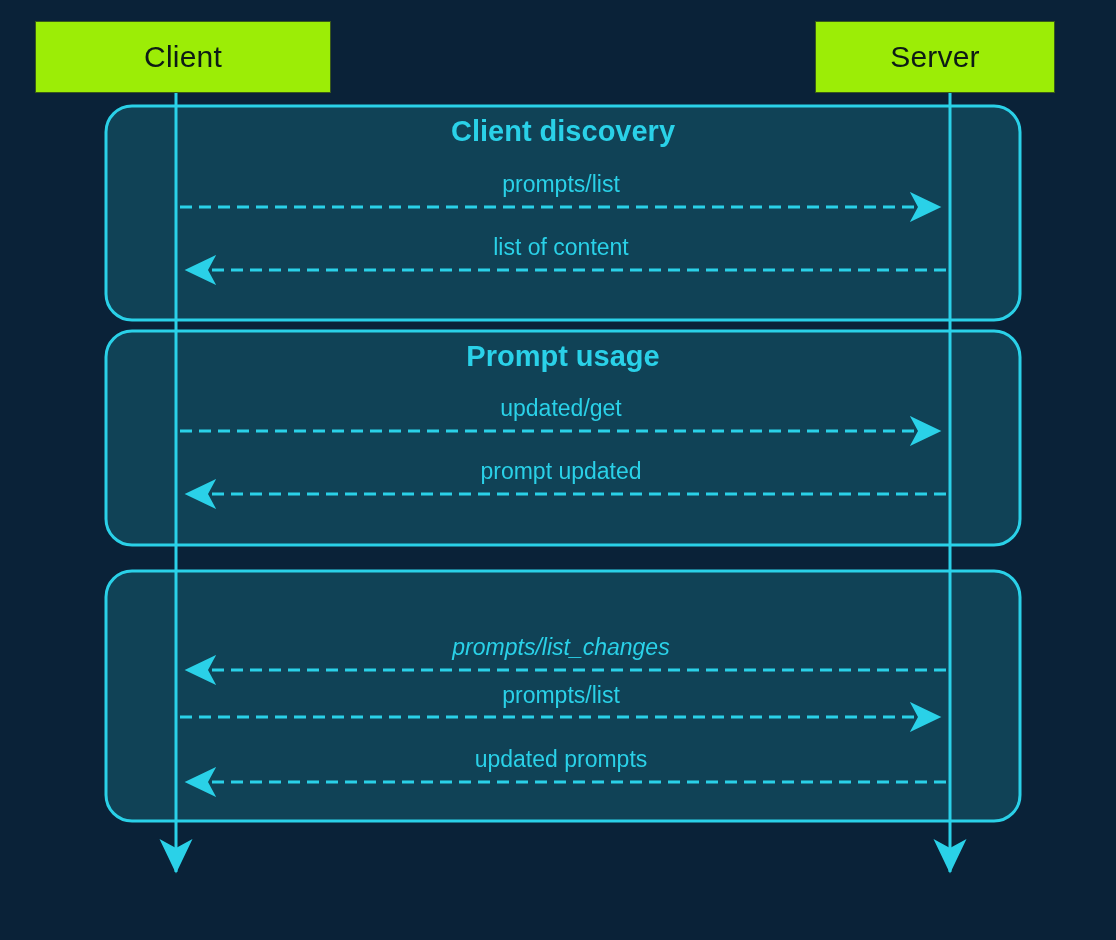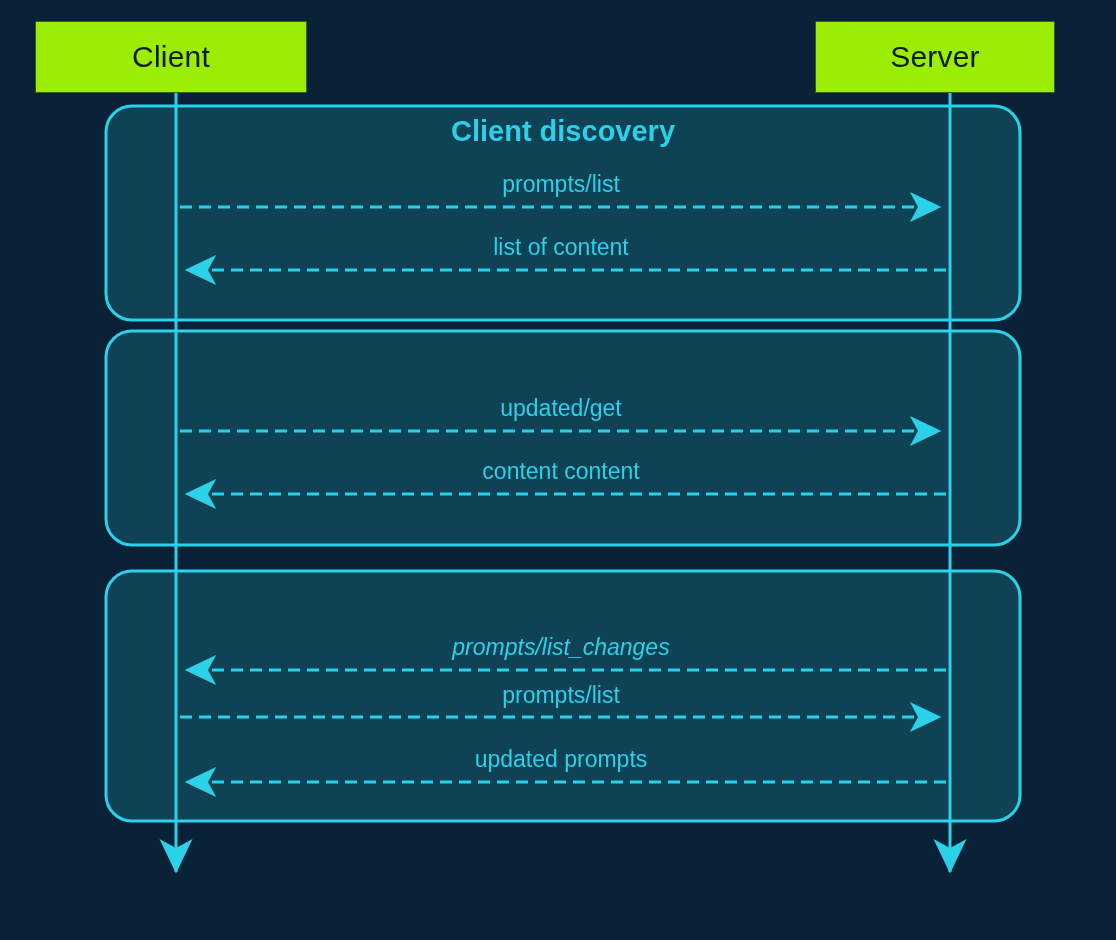--- a/index.html
+++ b/index.html
@@ -37,21 +37,21 @@
     border: 1px solid #3a5a1a;
   }
   .participant-label {
     color: #0d1b15;
     font-size: 30px;
     font-family: "Liberation Sans", sans-serif;
     font-weight: 400;
     letter-spacing: 0.2px;
     line-height: 1;
   }
-  #participant-client { left: 35px;  top: 21px; width: 272px; height: 72px; }
+  #participant-client { left: 35px;  top: 21px; width: 296px; height: 72px; }
   #participant-server { left: 815px; top: 21px; width: 240px; height: 72px; }
 
   
   .section-title {
     position: absolute;
     color: #2ad1e8;
     font-size: 29px;
     font-weight: bold;
     font-family: "Liberation Sans", sans-serif;
     text-align: center;
@@ -129,29 +129,30 @@
   <div class="participant-box" id="participant-client">
     <span class="participant-label">Client</span>
   </div>
 
   <div class="participant-box" id="participant-server">
     <span class="participant-label">Server</span>
   </div>
 
   <div class="section-title" style="left:563px; top:117px;">Client discovery</div>
 
+  <div class="section-title" style="left:563px; top:342px;">Prompt usage</div>
 
 
   <div class="message-label" style="left:561px; top:173px;">prompts/list</div>
 
   <div class="message-label" style="left:561px; top:236px;">list of content</div>
 
   <div class="message-label" style="left:561px; top:397px;">updated/get</div>
 
-  <div class="message-label" style="left:561px; top:460px;">content content</div>
+  <div class="message-label" style="left:561px; top:460px;">prompt updated</div>
 
   <div class="message-label" style="left:561px; top:636px;font-style:italic;">prompts/list_changes</div>
 
   <div class="message-label" style="left:561px; top:684px;">prompts/list</div>
 
   <div class="message-label" style="left:561px; top:748px;">updated prompts</div>
 
 </div>
 
 </body></html>

